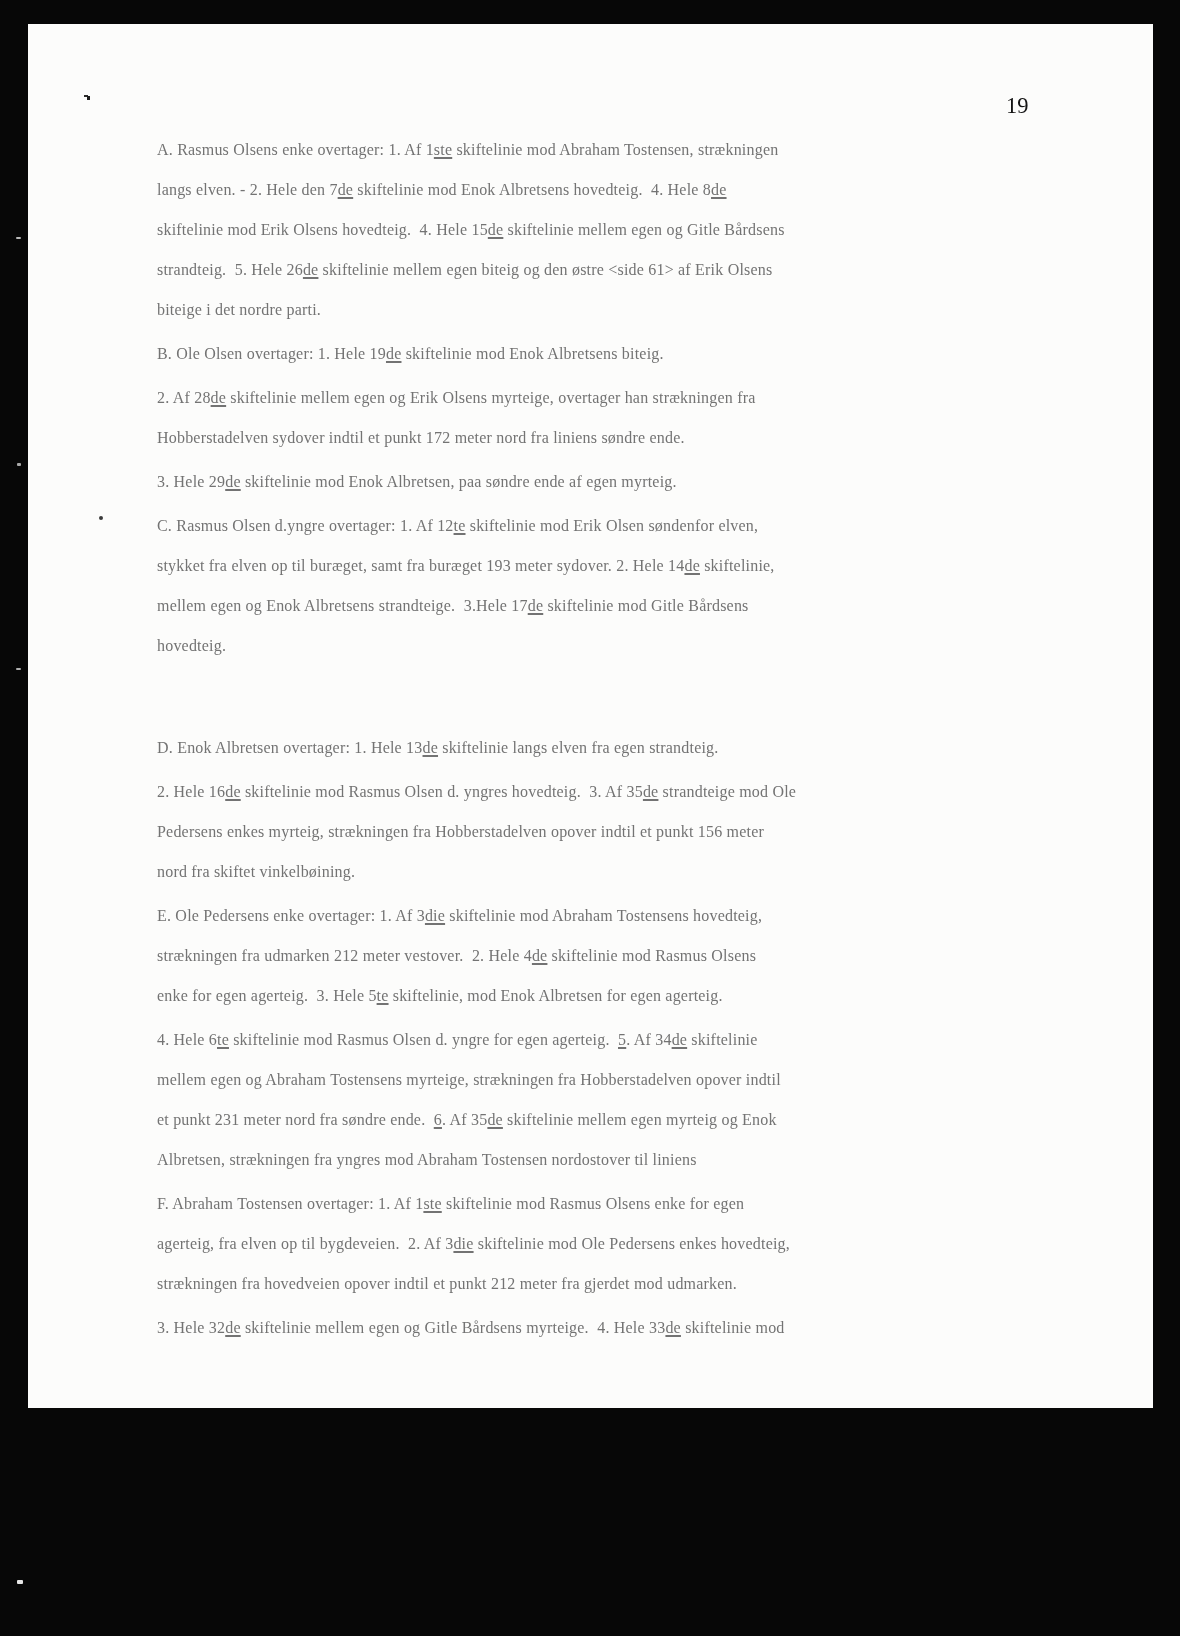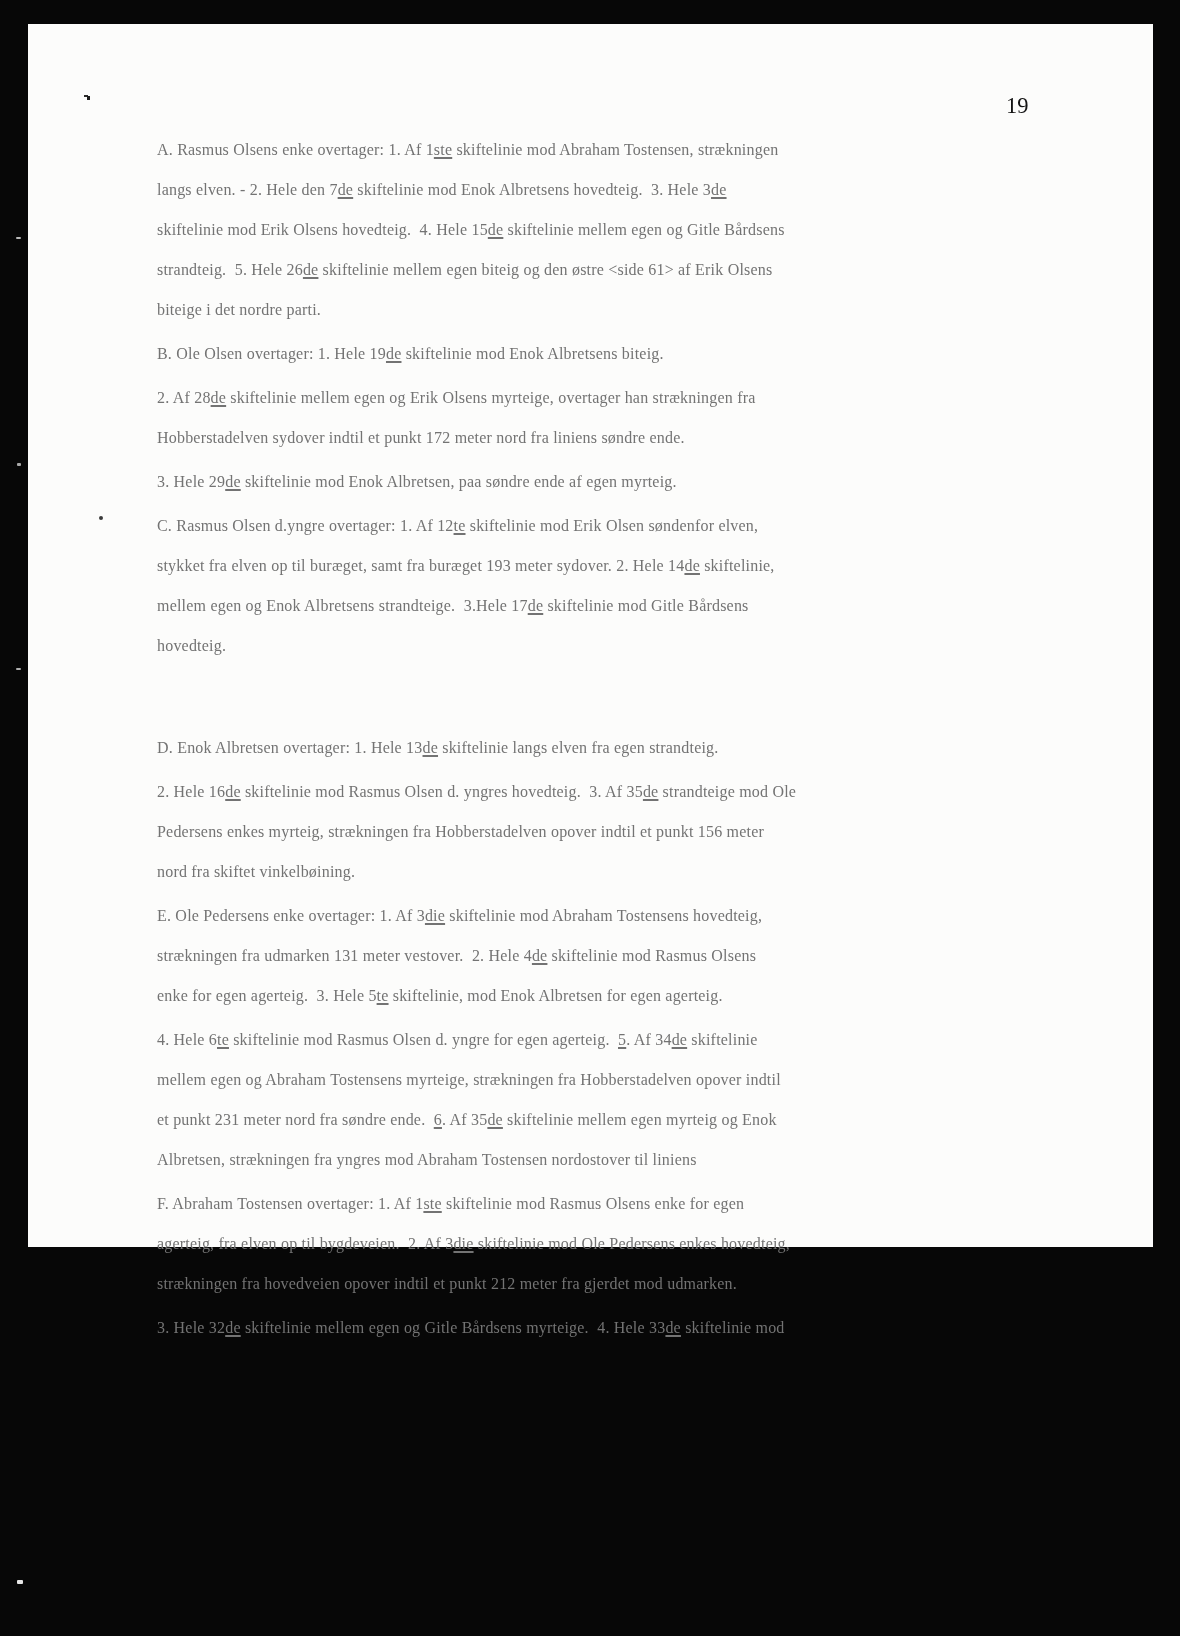--- a/index.html
+++ b/index.html
@@ -12,21 +12,21 @@
     width: 1180px;
     height: 1636px;
     background: #070707;
     overflow: hidden;
   }
   .page {
     position: absolute;
     left: 28px;
     top: 24px;
     width: 1125px;
-    height: 1223px;
+    height: 1384px;
     background: #fcfcfb;
   }
   .page-number {
     position: absolute;
     left: 978px;
     top: 62px;
     font-family: "Liberation Serif", serif;
     font-size: 22.5px;
     line-height: 40px;
     color: #141414;
@@ -99,21 +99,21 @@
   <span class="speck s3"></span>
   <span class="speck s4"></span>
 
   <div class="page">
     <span class="tick-mark"></span>
     <span class="page-dot"></span>
     <div class="page-number">19</div>
     <div class="text-block" id="paragraphs">
         <div class="para first">
           <div class="line"><span>A. Rasmus Olsens enke overtager: 1. Af 1</span><span class="u">ste</span><span> skiftelinie mod Abraham Tostensen, strækningen</span></div>
-          <div class="line"><span>langs elven. - 2. Hele den 7</span><span class="u">de</span><span> skiftelinie mod Enok Albretsens hovedteig.  3. Hele 3</span><span class="u">de</span></div>
+          <div class="line"><span>langs elven. - 2. Hele den 7</span><span class="u">de</span><span> skiftelinie mod Enok Albretsens hovedteig.  4. Hele 8</span><span class="u">de</span></div>
           <div class="line"><span>skiftelinie mod Erik Olsens hovedteig.  4. Hele 15</span><span class="u">de</span><span> skiftelinie mellem egen og Gitle Bårdsens</span></div>
           <div class="line"><span>strandteig.  5. Hele 26</span><span class="u">de</span><span> skiftelinie mellem egen biteig og den østre &lt;side 61&gt; af Erik Olsens</span></div>
           <div class="line"><span>biteige i det nordre parti.</span></div>
         </div>
         <div class="para normal">
           <div class="line"><span>B. Ole Olsen overtager: 1. Hele 19</span><span class="u">de</span><span> skiftelinie mod Enok Albretsens biteig.</span></div>
         </div>
         <div class="para normal">
           <div class="line"><span>2. Af 28</span><span class="u">de</span><span> skiftelinie mellem egen og Erik Olsens myrteige, overtager han strækningen fra</span></div>
           <div class="line"><span>Hobberstadelven sydover indtil et punkt 172 meter nord fra liniens søndre ende.</span></div>
@@ -130,21 +130,21 @@
         <div class="para wide">
           <div class="line"><span>D. Enok Albretsen overtager: 1. Hele 13</span><span class="u">de</span><span> skiftelinie langs elven fra egen strandteig.</span></div>
         </div>
         <div class="para normal">
           <div class="line"><span>2. Hele 16</span><span class="u">de</span><span> skiftelinie mod Rasmus Olsen d. yngres hovedteig.  3. Af 35</span><span class="u">de</span><span> strandteige mod Ole</span></div>
           <div class="line"><span>Pedersens enkes myrteig, strækningen fra Hobberstadelven opover indtil et punkt 156 meter</span></div>
           <div class="line"><span>nord fra skiftet vinkelbøining.</span></div>
         </div>
         <div class="para normal">
           <div class="line"><span>E. Ole Pedersens enke overtager: 1. Af 3</span><span class="u">die</span><span> skiftelinie mod Abraham Tostensens hovedteig,</span></div>
-          <div class="line"><span>strækningen fra udmarken 131 meter vestover.  2. Hele 4</span><span class="u">de</span><span> skiftelinie mod Rasmus Olsens</span></div>
+          <div class="line"><span>strækningen fra udmarken 212 meter vestover.  2. Hele 4</span><span class="u">de</span><span> skiftelinie mod Rasmus Olsens</span></div>
           <div class="line"><span>enke for egen agerteig.  3. Hele 5</span><span class="u">te</span><span> skiftelinie, mod Enok Albretsen for egen agerteig.</span></div>
         </div>
         <div class="para normal">
           <div class="line"><span>4. Hele 6</span><span class="u">te</span><span> skiftelinie mod Rasmus Olsen d. yngre for egen agerteig.  </span><span class="u">5</span><span>. Af 34</span><span class="u">de</span><span> skiftelinie</span></div>
           <div class="line"><span>mellem egen og Abraham Tostensens myrteige, strækningen fra Hobberstadelven opover indtil</span></div>
           <div class="line"><span>et punkt 231 meter nord fra søndre ende.  </span><span class="u">6</span><span>. Af 35</span><span class="u">de</span><span> skiftelinie mellem egen myrteig og Enok</span></div>
           <div class="line"><span>Albretsen, strækningen fra yngres mod Abraham Tostensen nordostover til liniens</span></div>
         </div>
         <div class="para normal">
           <div class="line"><span>F. Abraham Tostensen overtager: 1. Af 1</span><span class="u">ste</span><span> skiftelinie mod Rasmus Olsens enke for egen</span></div>

